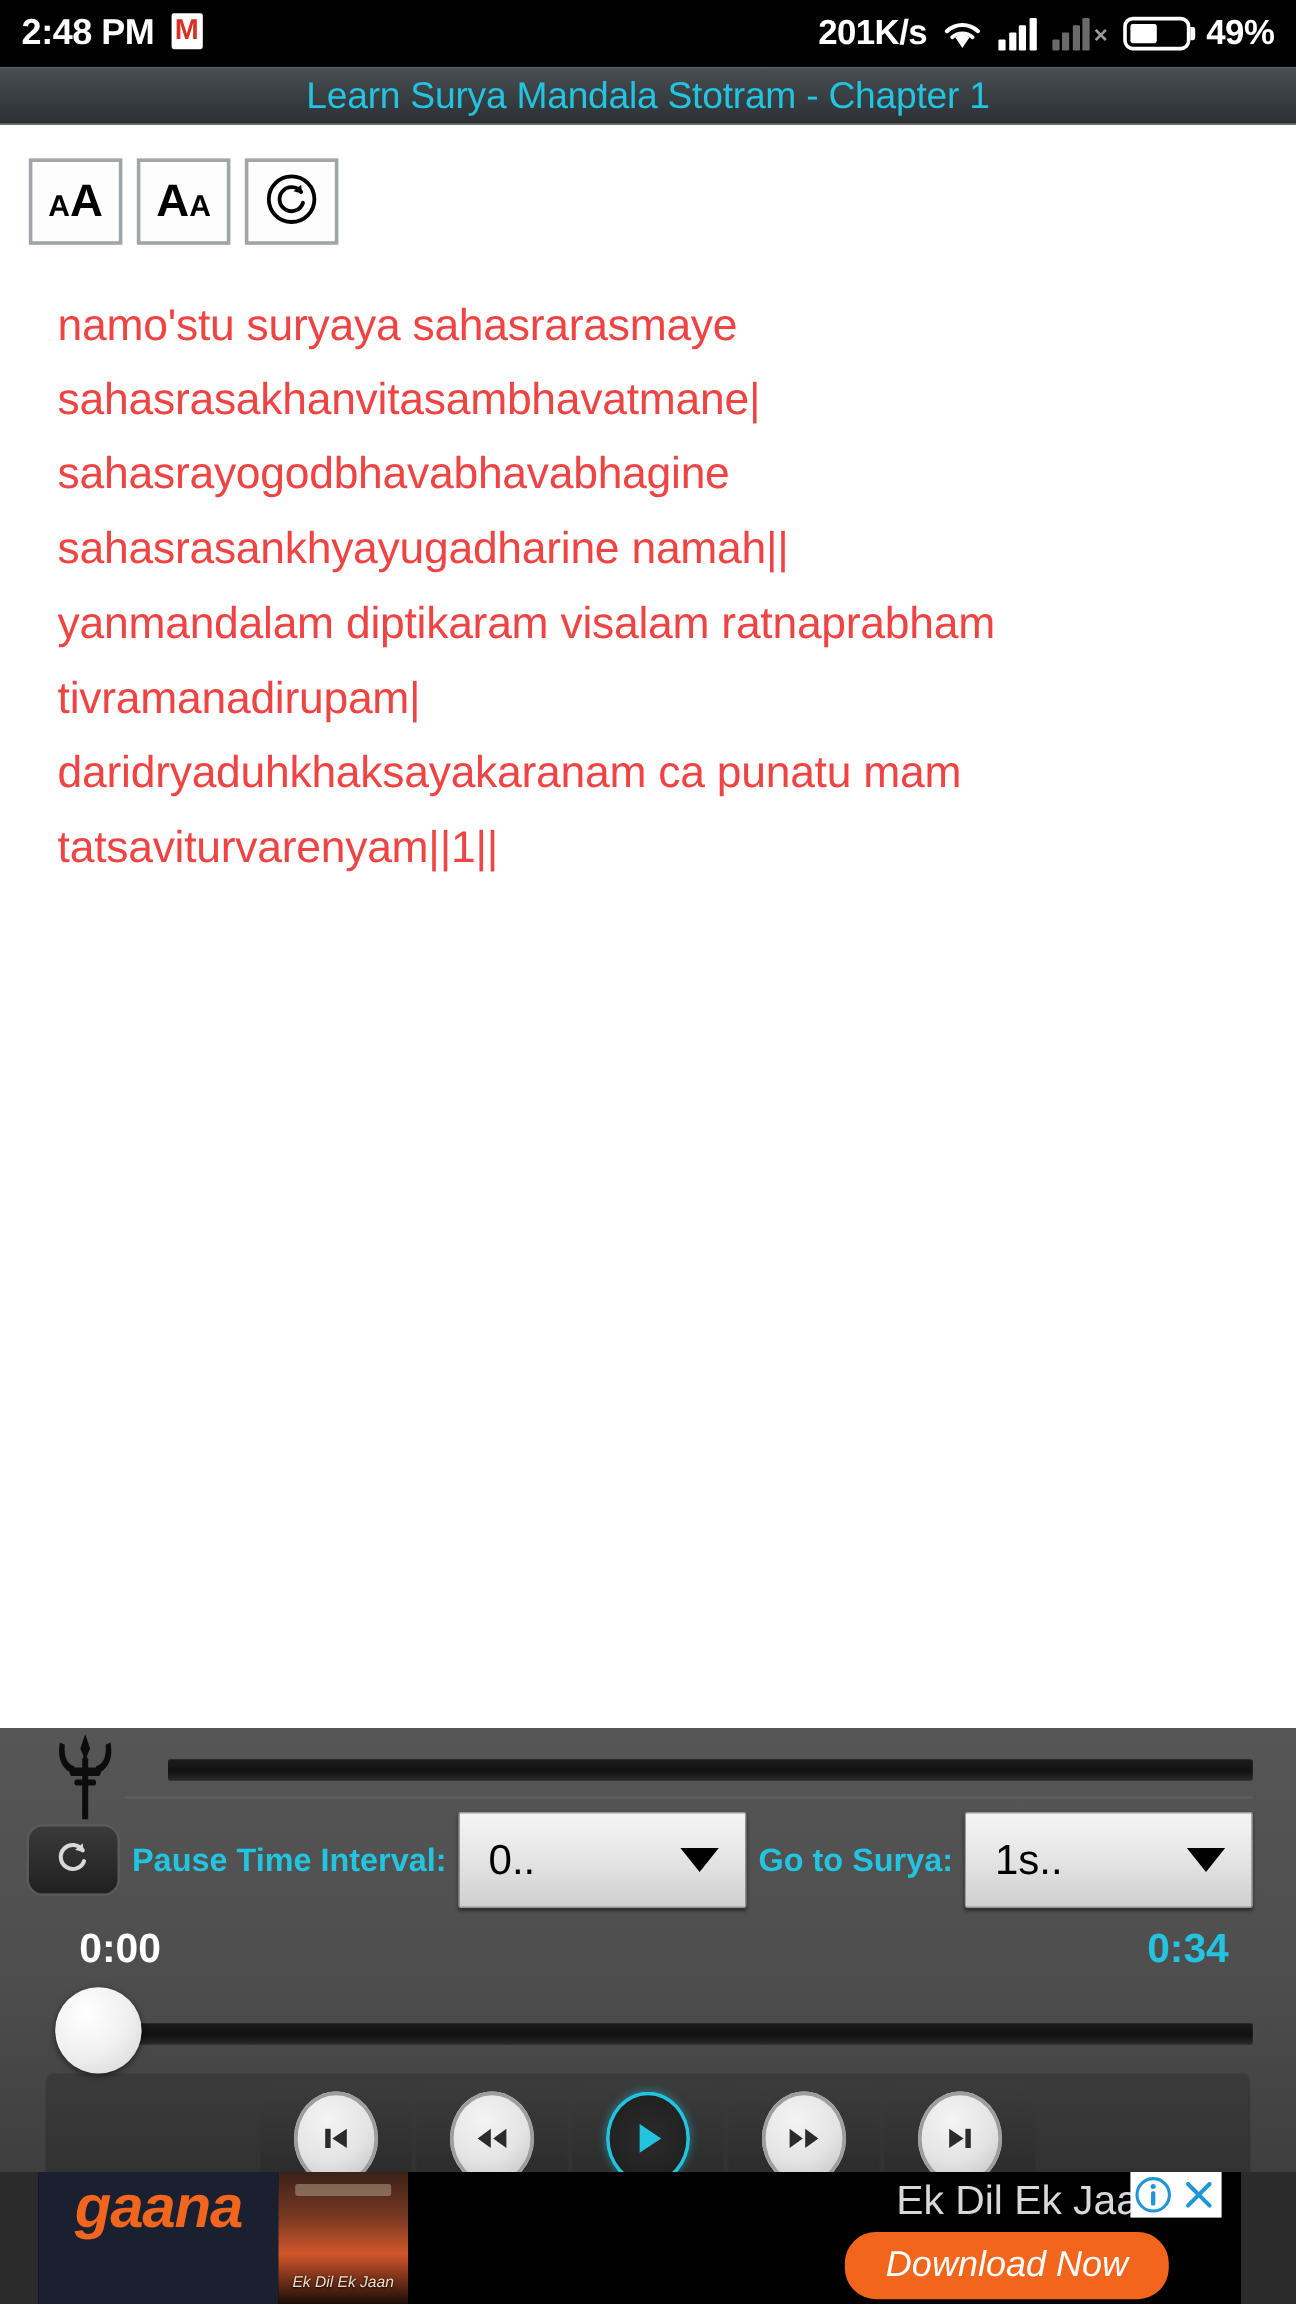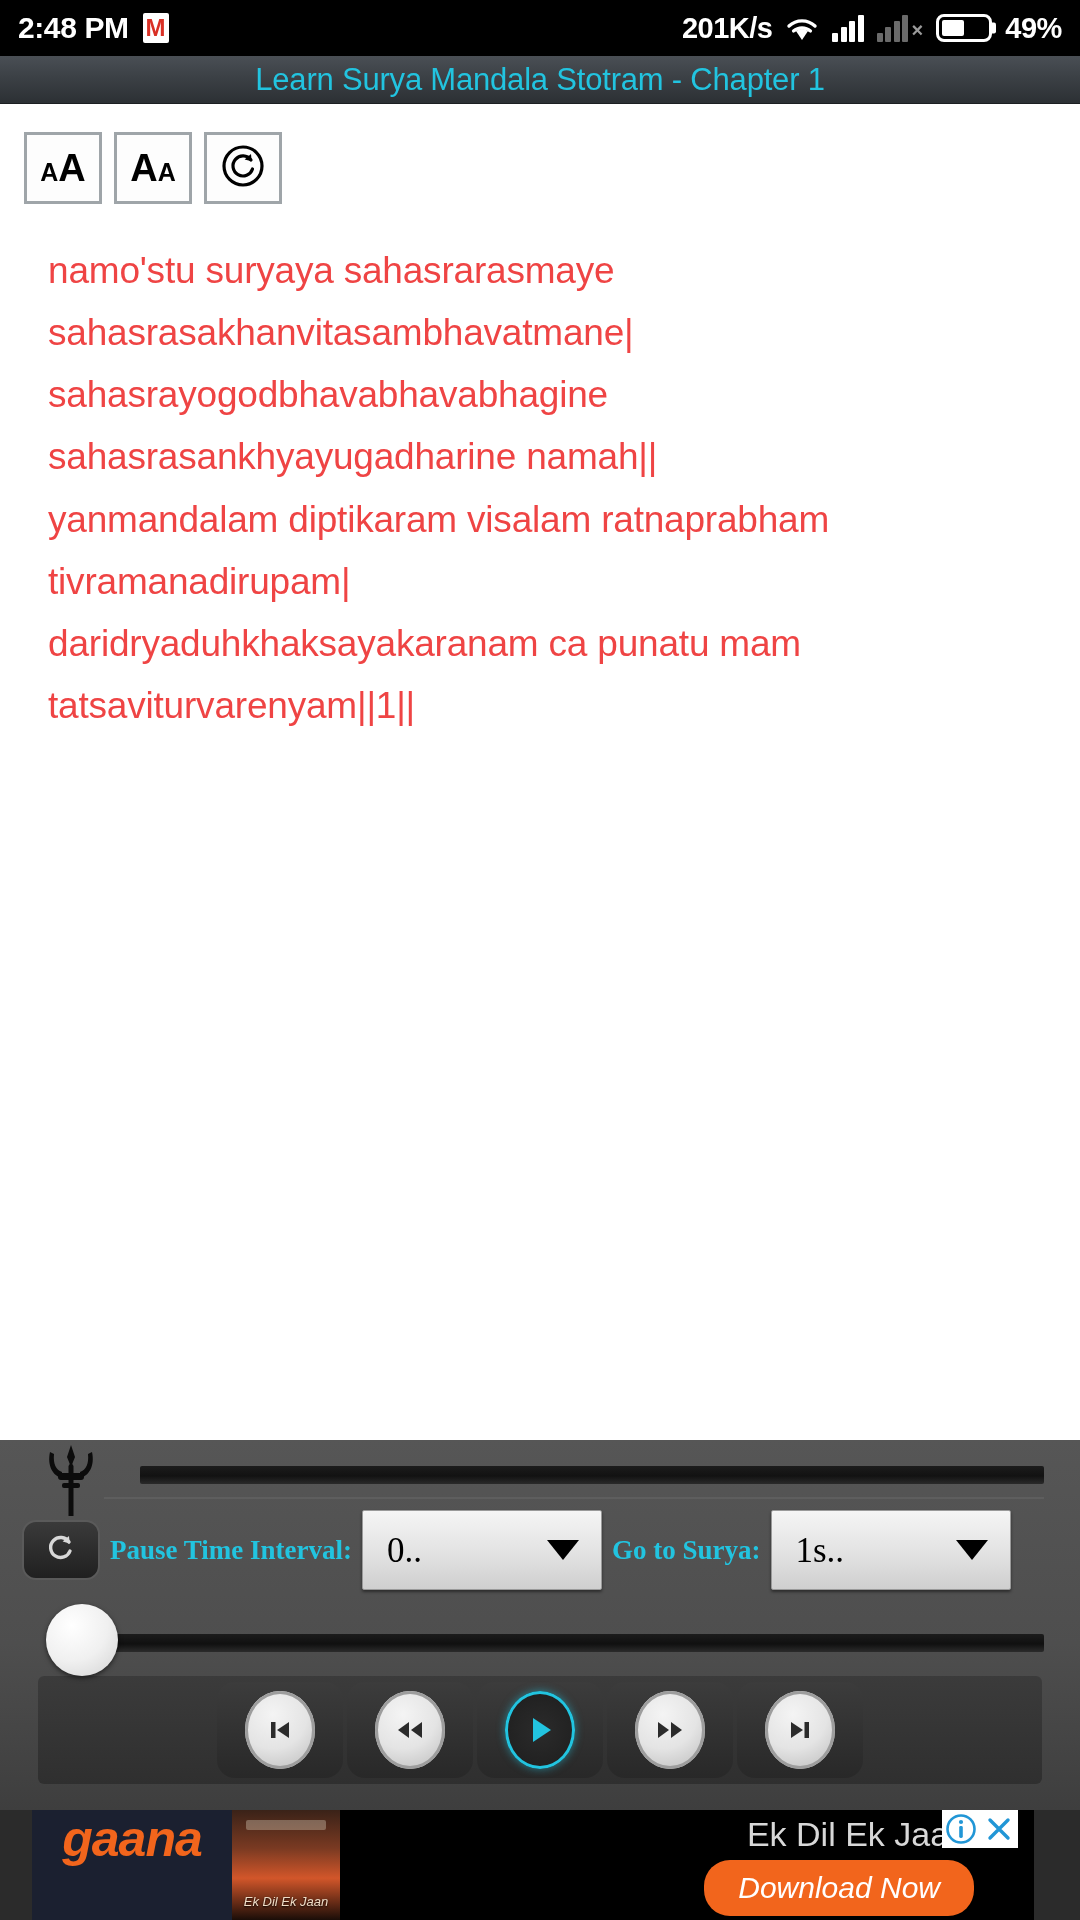--- a/index.html
+++ b/index.html
@@ -24,21 +24,21 @@
   .status-bar {
     height: 56px;
     background: #000000;
     display: flex;
     align-items: center;
     padding: 0 18px;
     flex: 0 0 56px;
   }
   .status-left {
     display: flex;
-    align-items: center;
+    align-items: flex-start;
     gap: 14px;
   }
   .status-clock {
     color: #ffffff;
     font-size: 30px;
     font-weight: bold;
     letter-spacing: -0.4px;
   }
   .gmail-icon {
     width: 26px; height: 30px;
@@ -214,21 +214,20 @@
     margin-left: 24px;
   }
 
   
   .player {
     flex: 0 0 auto;
     height: 370px;
     background: linear-gradient(to bottom, #565656 0%, #4e4e4e 55%, #3e3e3e 100%);
     position: relative;
     padding: 0 18px;
-    font-family: Liberation Serif, serif;
   }
 
   
   .trident-row {
     height: 62px;
     display: flex;
     align-items: center;
     position: relative;
   }
   .trident-icon {
@@ -593,20 +592,24 @@
       </div>
 
       <span class="opt-label">Go to Surya:</span>
 
       <div class="dropdown">
         <span class="dd-value">1s..</span>
         <span class="caret"></span>
       </div>
     </div>
 
+    <div class="times-row">
+      <span class="t-cur">0:00</span>
+      <span class="t-dur">0:34</span>
+    </div>
 
     <div class="seek-row">
       <div class="seek-track"></div>
       <div class="seek-thumb"></div>
     </div>
 
     <div class="transport">
 
       <div class="tbtn">
         <span class="tcircle">

